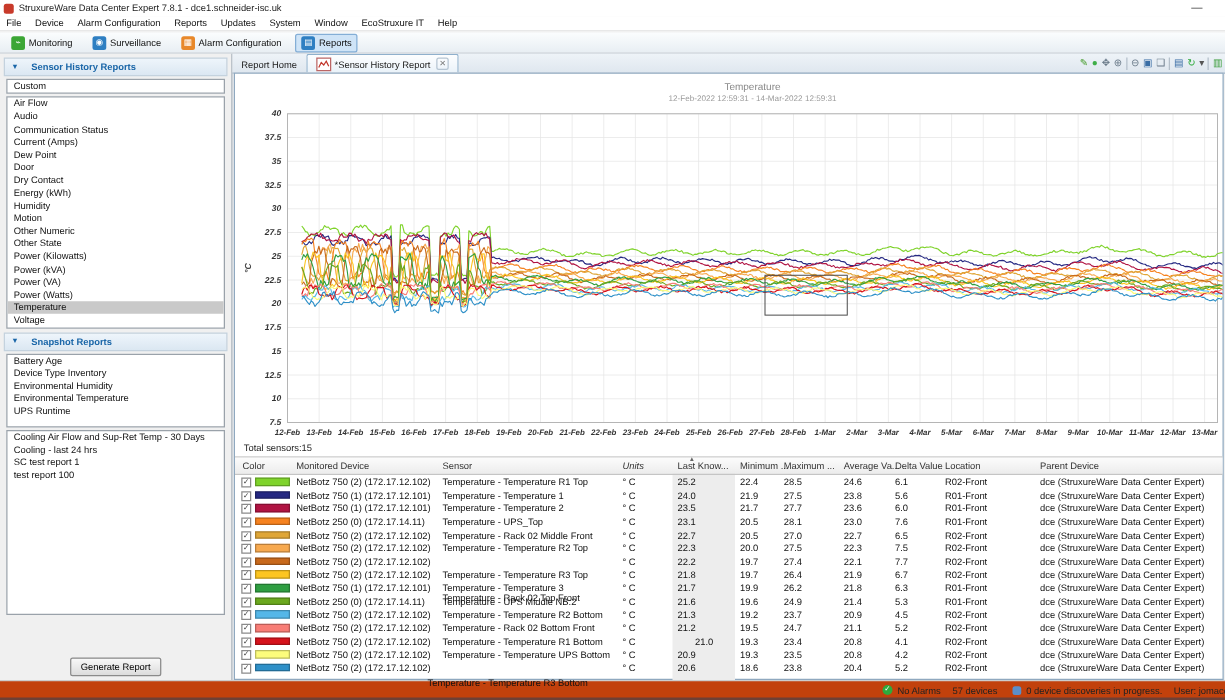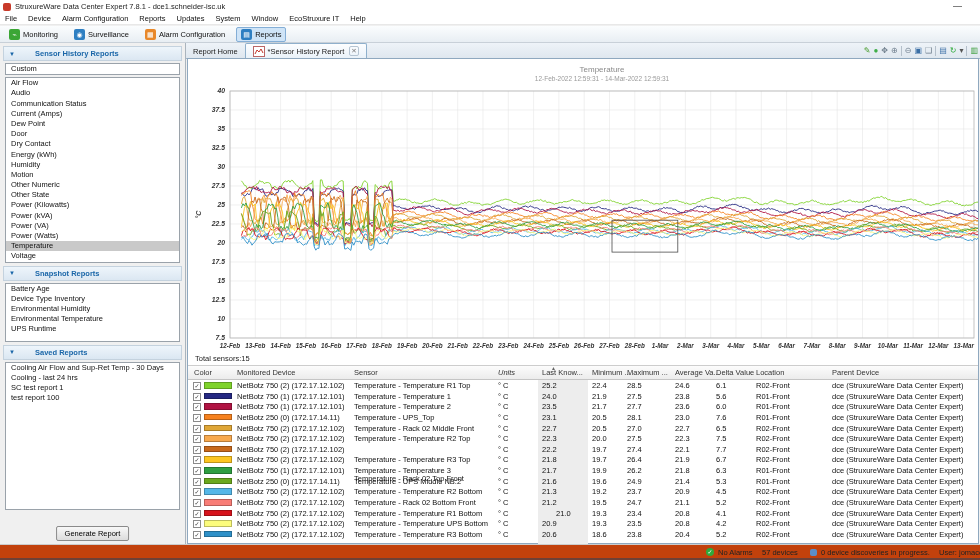--- a/index.html
+++ b/index.html
@@ -16,21 +16,21 @@
   #apptoolbar{position:absolute;left:0;top:26px;width:980px;height:17px;background:linear-gradient(#fbfdfe,#e8eef3);border-bottom:1px solid #c8d0d8;display:flex;align-items:center;gap:6px;padding-left:4px;box-sizing:border-box;}
   .tbtn{display:flex;align-items:center;gap:3px;padding:1px 4px;border:1px solid transparent;border-radius:2px;}
   .tbtn.sel{background:#cfe4f7;border-color:#84aed6;}
   .tbicon{width:11px;height:11px;border-radius:2px;display:flex;align-items:center;justify-content:center;color:#fff;font-size:7px;line-height:1;}
   .tbtn span.lbl{font-size:7.5px;}
   
   #leftpanel{position:absolute;left:0;top:43px;width:186px;height:501px;background:#f0f0f0;border-right:1px solid #aab4bd;box-sizing:border-box;}
   .panel-tabhdr{height:15px;background:linear-gradient(#fdfdfd,#e6eaee);border-bottom:1px solid #b9c1c9;display:flex;align-items:center;padding:0 4px;font-size:7.5px;}
   .panel-tabhdr .sp{flex:1;}
   .mini-ic{color:#777;font-size:7px;margin-left:3px;}
-  .sec-hdr{height:13px;background:linear-gradient(#eef5fb,#dbe7f2);border:1px solid #c4d2de;display:flex;align-items:center;gap:20px;padding-left:5px;margin:3px 3px 0 3px;color:#1a66a8;font-weight:bold;font-size:7.5px;}
+  .sec-hdr{height:13px;background:linear-gradient(#eef5fb,#dbe7f2);border:1px solid #c4d2de;display:flex;align-items:center;gap:10px;padding-left:5px;margin:3px 3px 0 3px;color:#1a66a8;font-weight:bold;font-size:7.5px;}
   .sec-hdr .tri{font-size:6px;color:#1a66a8;}
   .listbox{background:#fff;border:1px solid #9aa2aa;margin:2px 5px 0 5px;overflow:hidden;}
   .lrow{height:10.2px;line-height:10.2px;padding-left:5px;font-size:7.5px;color:#111;white-space:nowrap;}
   .lrow.sel{background:#c9c9c9;}
   #gen-btn{position:absolute;left:50%;transform:translateX(-50%);top:483px;padding:2px 8px;font-size:7.5px;background:linear-gradient(#f8f8f8,#dcdcdc);border:1px solid #8a8a8a;border-radius:2px;}
   
   #main{position:absolute;left:186px;top:43px;width:794px;height:501px;}
   #tabbar{position:absolute;left:0;top:0;width:794px;height:15px;background:linear-gradient(#eef3f8,#dfe7ef);border-bottom:1px solid #9fb4c8;display:flex;align-items:flex-end;}
   .tab{height:14px;display:flex;align-items:center;gap:3px;padding:0 7px;font-size:7.5px;color:#222;}
   .tab.active{background:linear-gradient(#fdfeff,#eaf2f9);border:1px solid #8fb0cc;border-bottom:none;border-radius:2px 2px 0 0;}
@@ -134,24 +134,20 @@
     <span>Snapshot Reports</span>
   </div>
   <div class="listbox" id="snapshot-list" style="height:57px;">
       <div class="lrow">Battery Age</div>
       <div class="lrow">Device Type Inventory</div>
       <div class="lrow">Environmental Humidity</div>
       <div class="lrow">Environmental Temperature</div>
       <div class="lrow">UPS Runtime</div>
     </div>
 
-  <div class="sec-hdr">
-    <span class="tri">▼</span>
-    <span>Saved Reports</span>
-  </div>
   <div class="listbox" id="saved-list" style="height:146px;">
       <div class="lrow">Cooling Air Flow and Sup-Ret Temp - 30 Days</div>
       <div class="lrow">Cooling - last 24 hrs</div>
       <div class="lrow">SC test report 1</div>
       <div class="lrow">test report 100</div>
     </div>
 
   <button id="gen-btn">Generate Report</button>
 </div>
 
@@ -508,21 +504,21 @@
             <div style="left: 439px;">23.5</div>
             <div style="left: 487px;">20.8</div>
             <div style="left: 528px;">4.2</div>
             <div style="left: 568px;">R02-Front</div>
             <div style="left: 644px;">dce (StruxureWare Data Center Expert)</div>
           </div>
           <div class="trow">
             <span class="cb">✓</span>
             <span class="sw" style="background: rgb(46, 144, 200);"></span>
             <div style="left: 49px;">NetBotz 750 (2) (172.17.12.102)</div>
-            <div style="left: 166px;">Temperature - Temperature R3 Bottom</div>
+            <div style="left: 154px; margin-top: 12px;">Temperature - Temperature R3 Bottom</div>
             <div style="left: 310px;">° C</div>
             <div style="left: 354px;">20.6</div>
             <div style="left: 404px;">18.6</div>
             <div style="left: 439px;">23.8</div>
             <div style="left: 487px;">20.4</div>
             <div style="left: 528px;">5.2</div>
             <div style="left: 568px;">R02-Front</div>
             <div style="left: 644px;">dce (StruxureWare Data Center Expert)</div>
           </div>
         </div>

